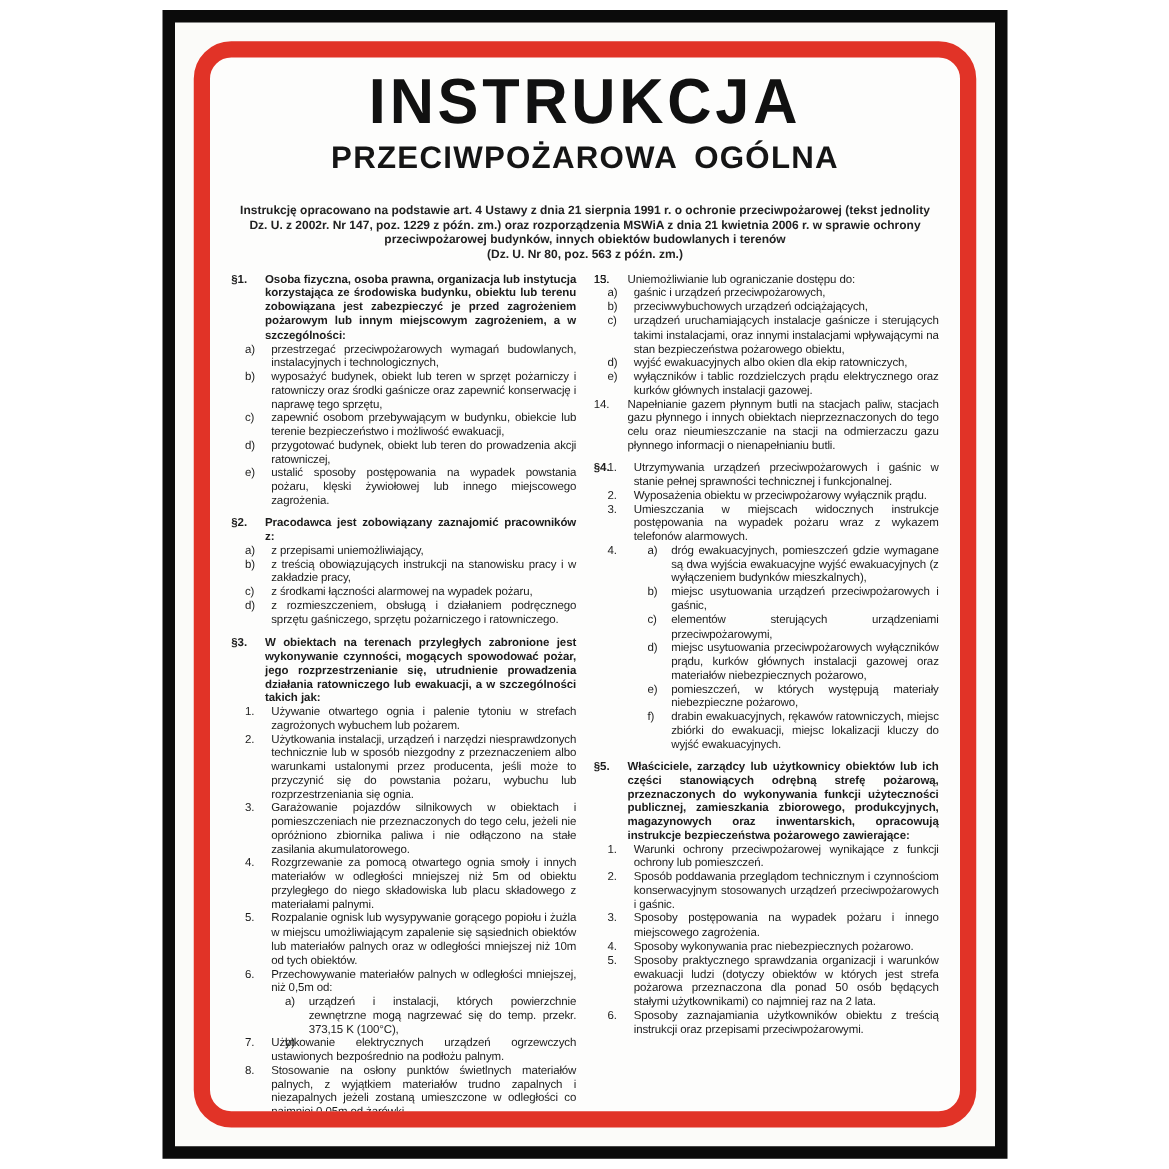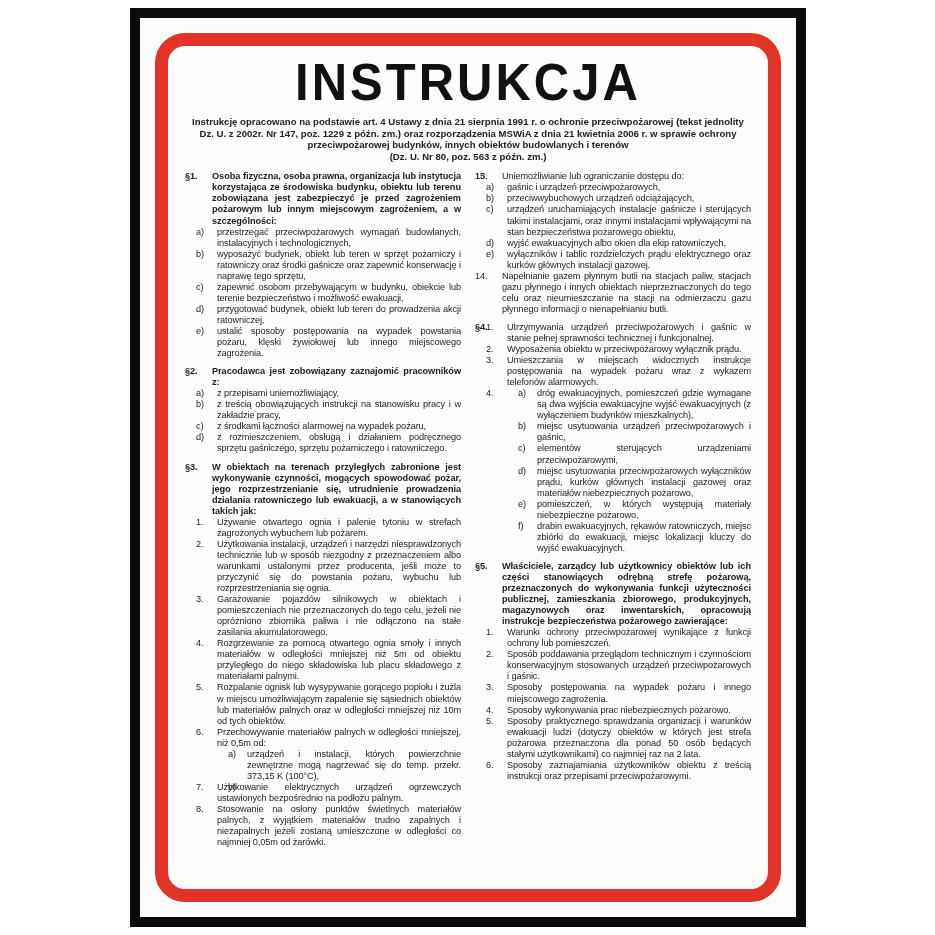--- a/index.html
+++ b/index.html
@@ -33,21 +33,21 @@
     font-size:49px;font-weight:bold;letter-spacing:3px;
     line-height:1.02;color:#111;
     transform:scaleY(1.04);
   }
   .subtitle{
     text-align:center;
     font-size:25px;font-weight:bold;letter-spacing:1px;word-spacing:6px;
     margin-top:4px;color:#151515;
   }
   .intro{
-    margin-top:8px;text-align:center;
+    margin-top:22px;text-align:center;
     font-size:9.6px;font-weight:bold;line-height:11.6px;
     color:#222;
   }
   .cols{
     display:flex;gap:14px;margin-top:9px;
   }
   .col{flex:1 1 0;min-width:0;}
   .row{
     position:relative;text-align:justify;
     font-size:9.2px;line-height:11.05px;
@@ -64,20 +64,21 @@
 </style>
 </head>
 <body>
 
 <div class="poster">
   <div class="paper">
     <div class="redframe">
       <div class="content">
 
         <div class="title">INSTRUKCJA</div>
+        <div class="subtitle">PRZECIWPOŻAROWA  OGÓLNA</div>
 
         <div class="intro">
             <div>Instrukcję opracowano na podstawie art. 4 Ustawy z dnia 21 sierpnia 1991 r. o ochronie przeciwpożarowej (tekst jednolity</div>
             <div>Dz. U. z 2002r. Nr 147, poz. 1229 z późn. zm.) oraz rozporządzenia MSWiA z dnia 21 kwietnia 2006 r. w sprawie ochrony</div>
             <div>przeciwpożarowej budynków, innych obiektów budowlanych i terenów</div>
             <div>(Dz. U. Nr 80, poz. 563 z późn. zm.)</div>
           </div>
 
         <div class="cols">
           <div class="col">
@@ -85,21 +86,21 @@
               <div class="row lvl1"><span class="lbl">a)</span><span class="txt">przestrzegać przeciwpożarowych wymagań budowlanych, instalacyjnych i technologicznych,</span></div>
               <div class="row lvl1"><span class="lbl">b)</span><span class="txt">wyposażyć budynek, obiekt lub teren w sprzęt pożarniczy i ratowniczy oraz środki gaśnicze oraz zapewnić konserwację i naprawę tego sprzętu,</span></div>
               <div class="row lvl1"><span class="lbl">c)</span><span class="txt">zapewnić osobom przebywającym w budynku, obiekcie lub terenie bezpieczeństwo i możliwość ewakuacji,</span></div>
               <div class="row lvl1"><span class="lbl">d)</span><span class="txt">przygotować budynek, obiekt lub teren do prowadzenia akcji ratowniczej,</span></div>
               <div class="row lvl1"><span class="lbl">e)</span><span class="txt">ustalić sposoby postępowania na wypadek powstania pożaru, klęski żywiołowej lub innego miejscowego zagrożenia.</span></div>
               <div class="row lvl0 bold gap"><span class="lbl">§2.</span><span class="txt">Pracodawca jest zobowiązany zaznajomić pracowników z:</span></div>
               <div class="row lvl1"><span class="lbl">a)</span><span class="txt">z przepisami uniemożliwiający,</span></div>
               <div class="row lvl1"><span class="lbl">b)</span><span class="txt">z treścią obowiązujących instrukcji na stanowisku pracy i w zakładzie pracy,</span></div>
               <div class="row lvl1"><span class="lbl">c)</span><span class="txt">z środkami łączności alarmowej na wypadek pożaru,</span></div>
               <div class="row lvl1"><span class="lbl">d)</span><span class="txt">z rozmieszczeniem, obsługą i działaniem podręcznego sprzętu gaśniczego, sprzętu pożarniczego i ratowniczego.</span></div>
-              <div class="row lvl0 bold gap"><span class="lbl">§3.</span><span class="txt">W obiektach na terenach przyległych zabronione jest wykonywanie czynności, mogących spowodować pożar, jego rozprzestrzenianie się, utrudnienie prowadzenia działania ratowniczego lub ewakuacji, a w stanowiących takich jak:</span></div>
+              <div class="row lvl0 bold gap"><span class="lbl">§3.</span><span class="txt">W obiektach na terenach przyległych zabronione jest wykonywanie czynności, mogących spowodować pożar, jego rozprzestrzenianie się, utrudnienie prowadzenia działania ratowniczego lub ewakuacji, a w szczególności takich jak:</span></div>
               <div class="row lvl1"><span class="lbl">1.</span><span class="txt">Używanie otwartego ognia i palenie tytoniu w strefach zagrożonych wybuchem lub pożarem.</span></div>
               <div class="row lvl1"><span class="lbl">2.</span><span class="txt">Użytkowania instalacji, urządzeń i narzędzi niesprawdzonych technicznie lub w sposób niezgodny z przeznaczeniem albo warunkami ustalonymi przez producenta, jeśli może to przyczynić się do powstania pożaru, wybuchu lub rozprzestrzeniania się ognia.</span></div>
               <div class="row lvl1"><span class="lbl">3.</span><span class="txt">Garażowanie pojazdów silnikowych w obiektach i pomieszczeniach nie przeznaczonych do tego celu, jeżeli nie opróżniono zbiornika paliwa i nie odłączono na stałe zasilania akumulatorowego.</span></div>
               <div class="row lvl1"><span class="lbl">4.</span><span class="txt">Rozgrzewanie za pomocą otwartego ognia smoły i innych materiałów w odległości mniejszej niż 5m od obiektu przyległego do niego składowiska lub placu składowego z materiałami palnymi.</span></div>
               <div class="row lvl1"><span class="lbl">5.</span><span class="txt">Rozpalanie ognisk lub wysypywanie gorącego popiołu i żużla w miejscu umożliwiającym zapalenie się sąsiednich obiektów lub materiałów palnych oraz w odległości mniejszej niż 10m od tych obiektów.</span></div>
               <div class="row lvl1"><span class="lbl">6.</span><span class="txt">Przechowywanie materiałów palnych w odległości mniejszej, niż 0,5m od:</span></div>
               <div class="row lvl2"><span class="lbl">a)</span><span class="txt">urządzeń i instalacji, których powierzchnie zewnętrzne mogą nagrzewać się do temp. przekr. 373,15 K (100°C),</span></div>
               <div class="row lvl2"><span class="lbl">b)</span></div>
               <div class="row lvl1"><span class="lbl">7.</span><span class="txt">Użytkowanie elektrycznych urządzeń ogrzewczych ustawionych bezpośrednio na podłożu palnym.</span></div>
               <div class="row lvl1"><span class="lbl">8.</span><span class="txt">Stosowanie na osłony punktów świetlnych materiałów palnych, z wyjątkiem materiałów trudno zapalnych i niezapalnych jeżeli zostaną umieszczone w odległości co najmniej 0,05m od żarówki.</span></div>

